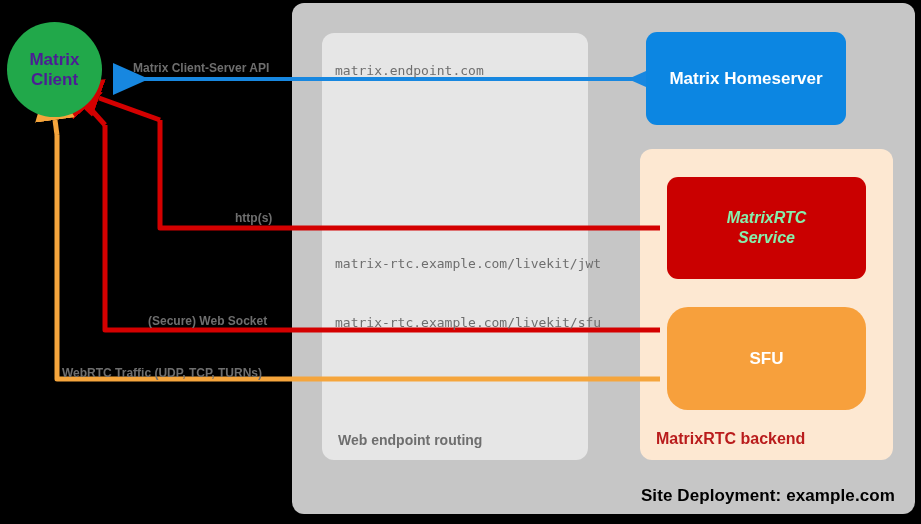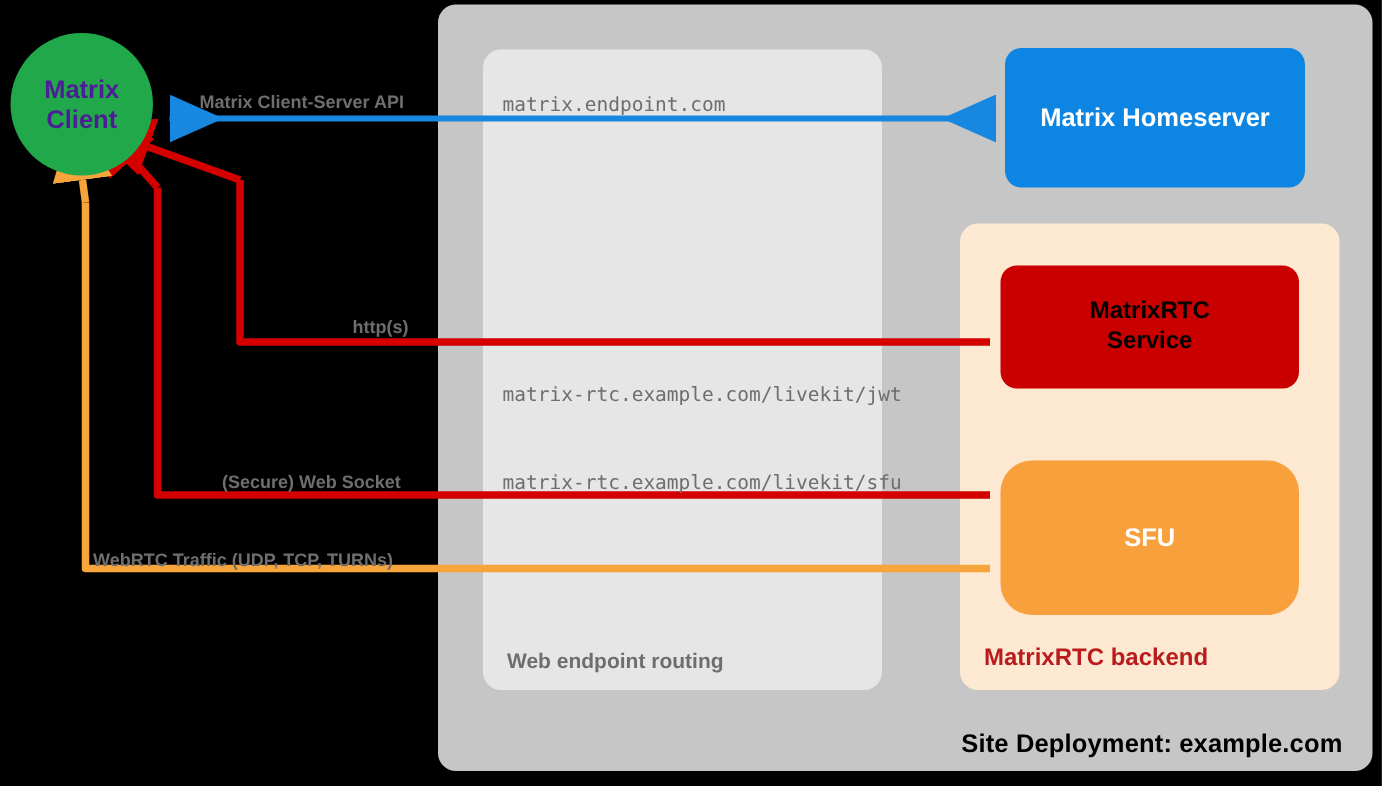--- a/index.html
+++ b/index.html
@@ -21,29 +21,29 @@
     background:#fde8d2;border-radius:12px;}
   .backend-label{position:absolute;left:16px;bottom:12px;color:#b91c1c;
     font-size:16px;font-weight:bold;white-space:nowrap;}
 
   
   .client-node{position:absolute;left:7px;top:22px;width:95px;height:95px;
     border-radius:50%;background:#21a84a;display:flex;flex-direction:column;
     align-items:center;justify-content:center;color:#4c1d95;font-size:17px;
     font-weight:bold;line-height:1.15;text-align:center;}
 
-  .hs-node{position:absolute;left:670px;top:32px;width:200px;height:93px;
+  .hs-node{position:absolute;left:646px;top:32px;width:200px;height:93px;
     background:#0c86e2;border-radius:11px;display:flex;align-items:center;
     justify-content:center;color:#fff;font-size:17px;font-weight:bold;
     text-align:center;}
 
-  .auth-node{position:absolute;left:667px;top:177px;width:199px;height:82px;
+  .auth-node{position:absolute;left:667px;top:177px;width:199px;height:102px;
     background:#ca0000;border-radius:11px;display:flex;align-items:center;
-    justify-content:center;color:#000000;font-size:16px;font-weight:bold;
-    line-height:1.25;text-align:center;}
+    justify-content:center;color:#86efac;font-size:16px;font-weight:bold;
+    line-height:1.25;text-align:center;font-style:italic;}
 
   .sfu-node{position:absolute;left:667px;top:307px;width:199px;height:103px;
     background:#f7a03c;border-radius:21px;display:flex;align-items:center;
     justify-content:center;color:#fff;font-size:17px;font-weight:bold;
     text-align:center;}
 
   
   .url{position:absolute;font-family:"DejaVu Sans Mono",monospace;
     font-size:13px;color:#6e6e6e;white-space:nowrap;}
   .url-matrix{left:335px;top:63px;}

